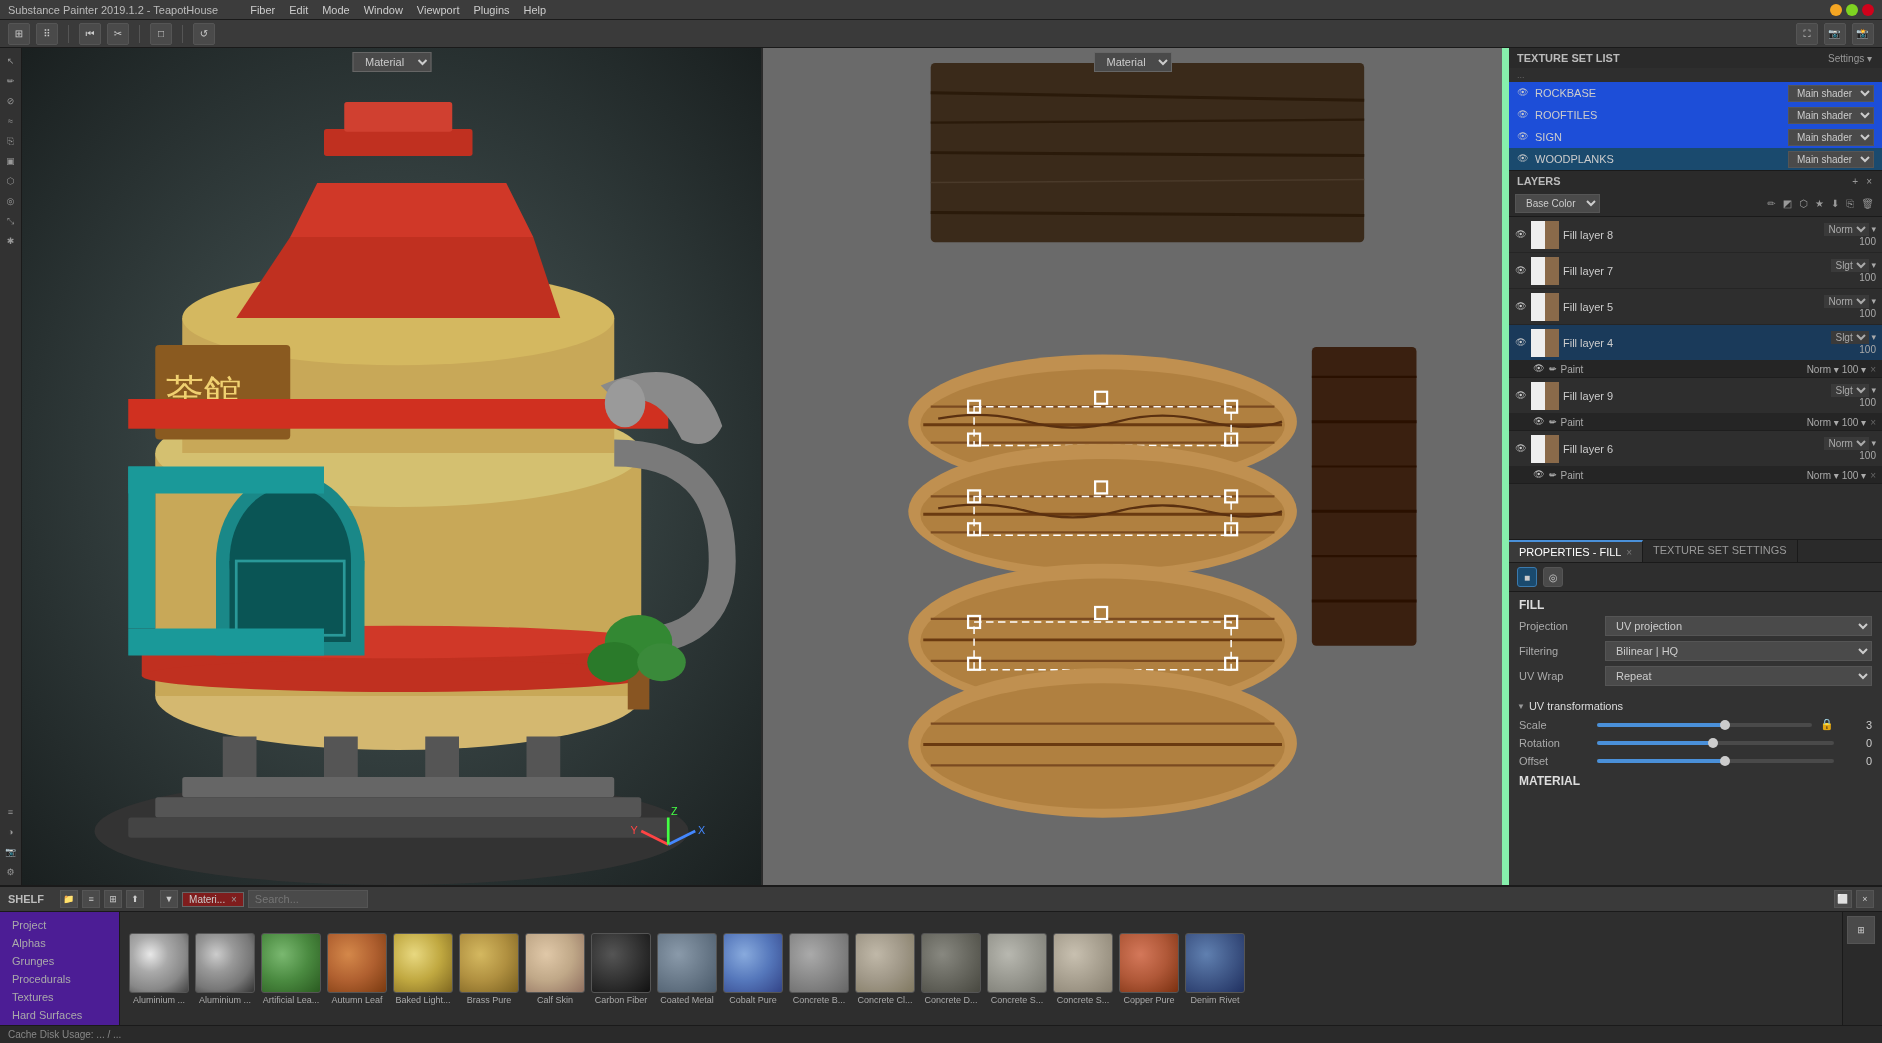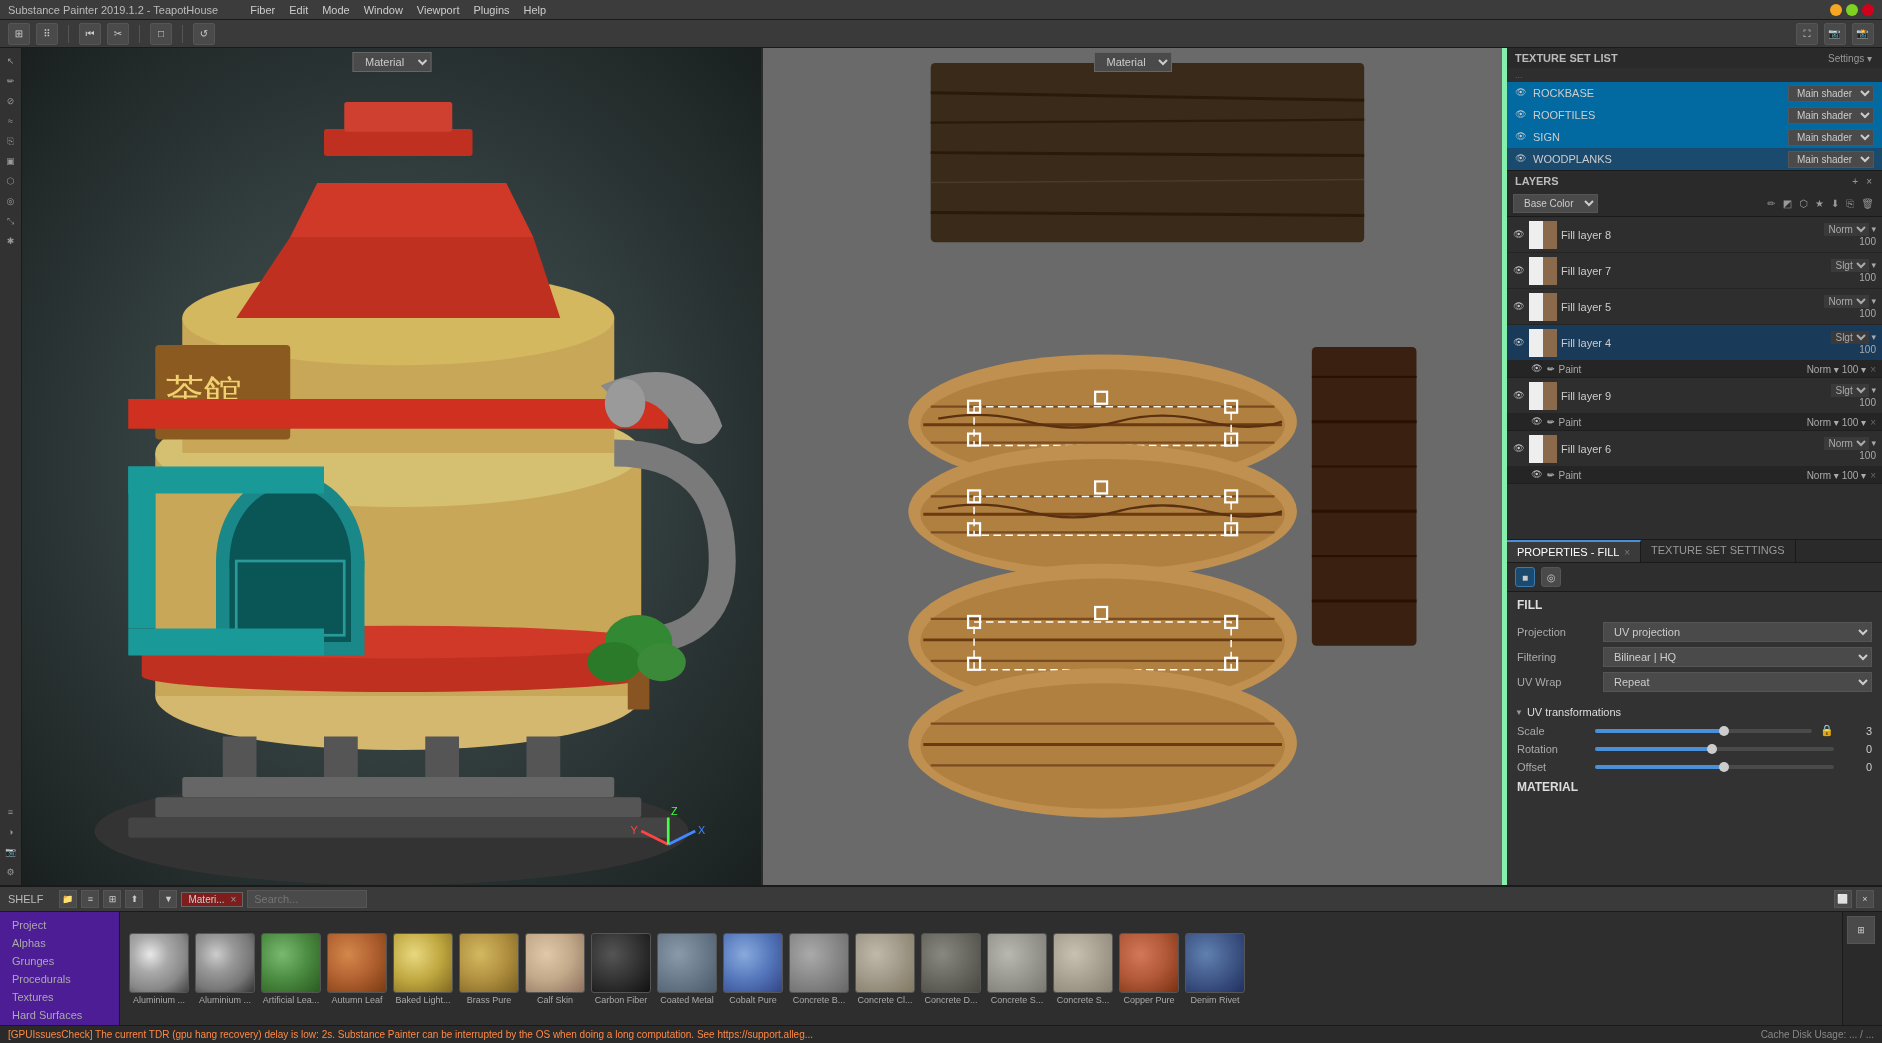--- a/index.html
+++ b/index.html
@@ -150,22 +150,22 @@
     .viewport-uv-content {
       width: 100%; height: 100%;
       background: #6a6a6a;
       position: relative;
       display: flex; align-items: center; justify-content: center;
     }
 
     
     .right-panel {
       width: 380px;
-      background: #0369a1;
-      border-left: 5px solid #86efac;
+      background: #1d4ed8;
+      border-left: 7px solid #86efac;
       display: flex;
       flex-direction: column;
       flex-shrink: 0;
       overflow: hidden;
     }
 
     
     .panel-section {
       border-bottom: 1px solid #1a1a1a;
     }
@@ -341,21 +341,21 @@
       font-size: 10px; color: #ccc;
     }
     .props-icon-btn.active { background: #1a4a6e; border-color: #3a7aae; }
 
     .fill-section {
       padding: 6px 10px;
     }
     .fill-title {
       font-weight: bold;
       color: #ddd;
-      margin-bottom: 10px;
+      margin-bottom: 4px;
       font-size: 12px;
     }
     .fill-row {
       display: flex;
       align-items: center;
       margin-bottom: 5px;
       gap: 6px;
     }
     .fill-label {
       width: 80px;
@@ -448,21 +448,21 @@
     .shelf-header {
       background: #3a3a3a;
       padding: 3px 8px;
       display: flex;
       align-items: center;
       gap: 8px;
       border-bottom: 1px solid #1a1a1a;
       flex-shrink: 0;
     }
     .shelf-title {
-      font-weight: normal;
+      font-weight: bold;
       color: #bbb;
       font-size: 11px;
     }
     .shelf-controls {
       display: flex; gap: 4px; margin-left: 8px;
     }
     .shelf-ctrl-btn {
       width: 18px; height: 18px;
       background: #4a4a4a;
       border: 1px solid #555;
@@ -1306,15 +1306,14 @@
 
     </div>
 
     <div style="width:40px; display:flex; flex-direction:column; justify-content:flex-start; padding:4px; background:#2a2a2a; border-left:1px solid #1a1a1a;">
       <button class="shelf-ctrl-btn" style="width:28px; height:28px;">⊞</button>
     </div>
   </div>
 </div>
 
 <div class="status-bar">
-  <span class="status-text">[GPUIssuesCheck] The current TDR (gpu hang recovery) delay is low: 2s. Substance Painter can be interrupted by the OS when doing a long computation. See https://support.alleg...</span>
   <span class="status-right">Cache Disk Usage: ... / ...</span>
 </div>
 
 </body></html>

